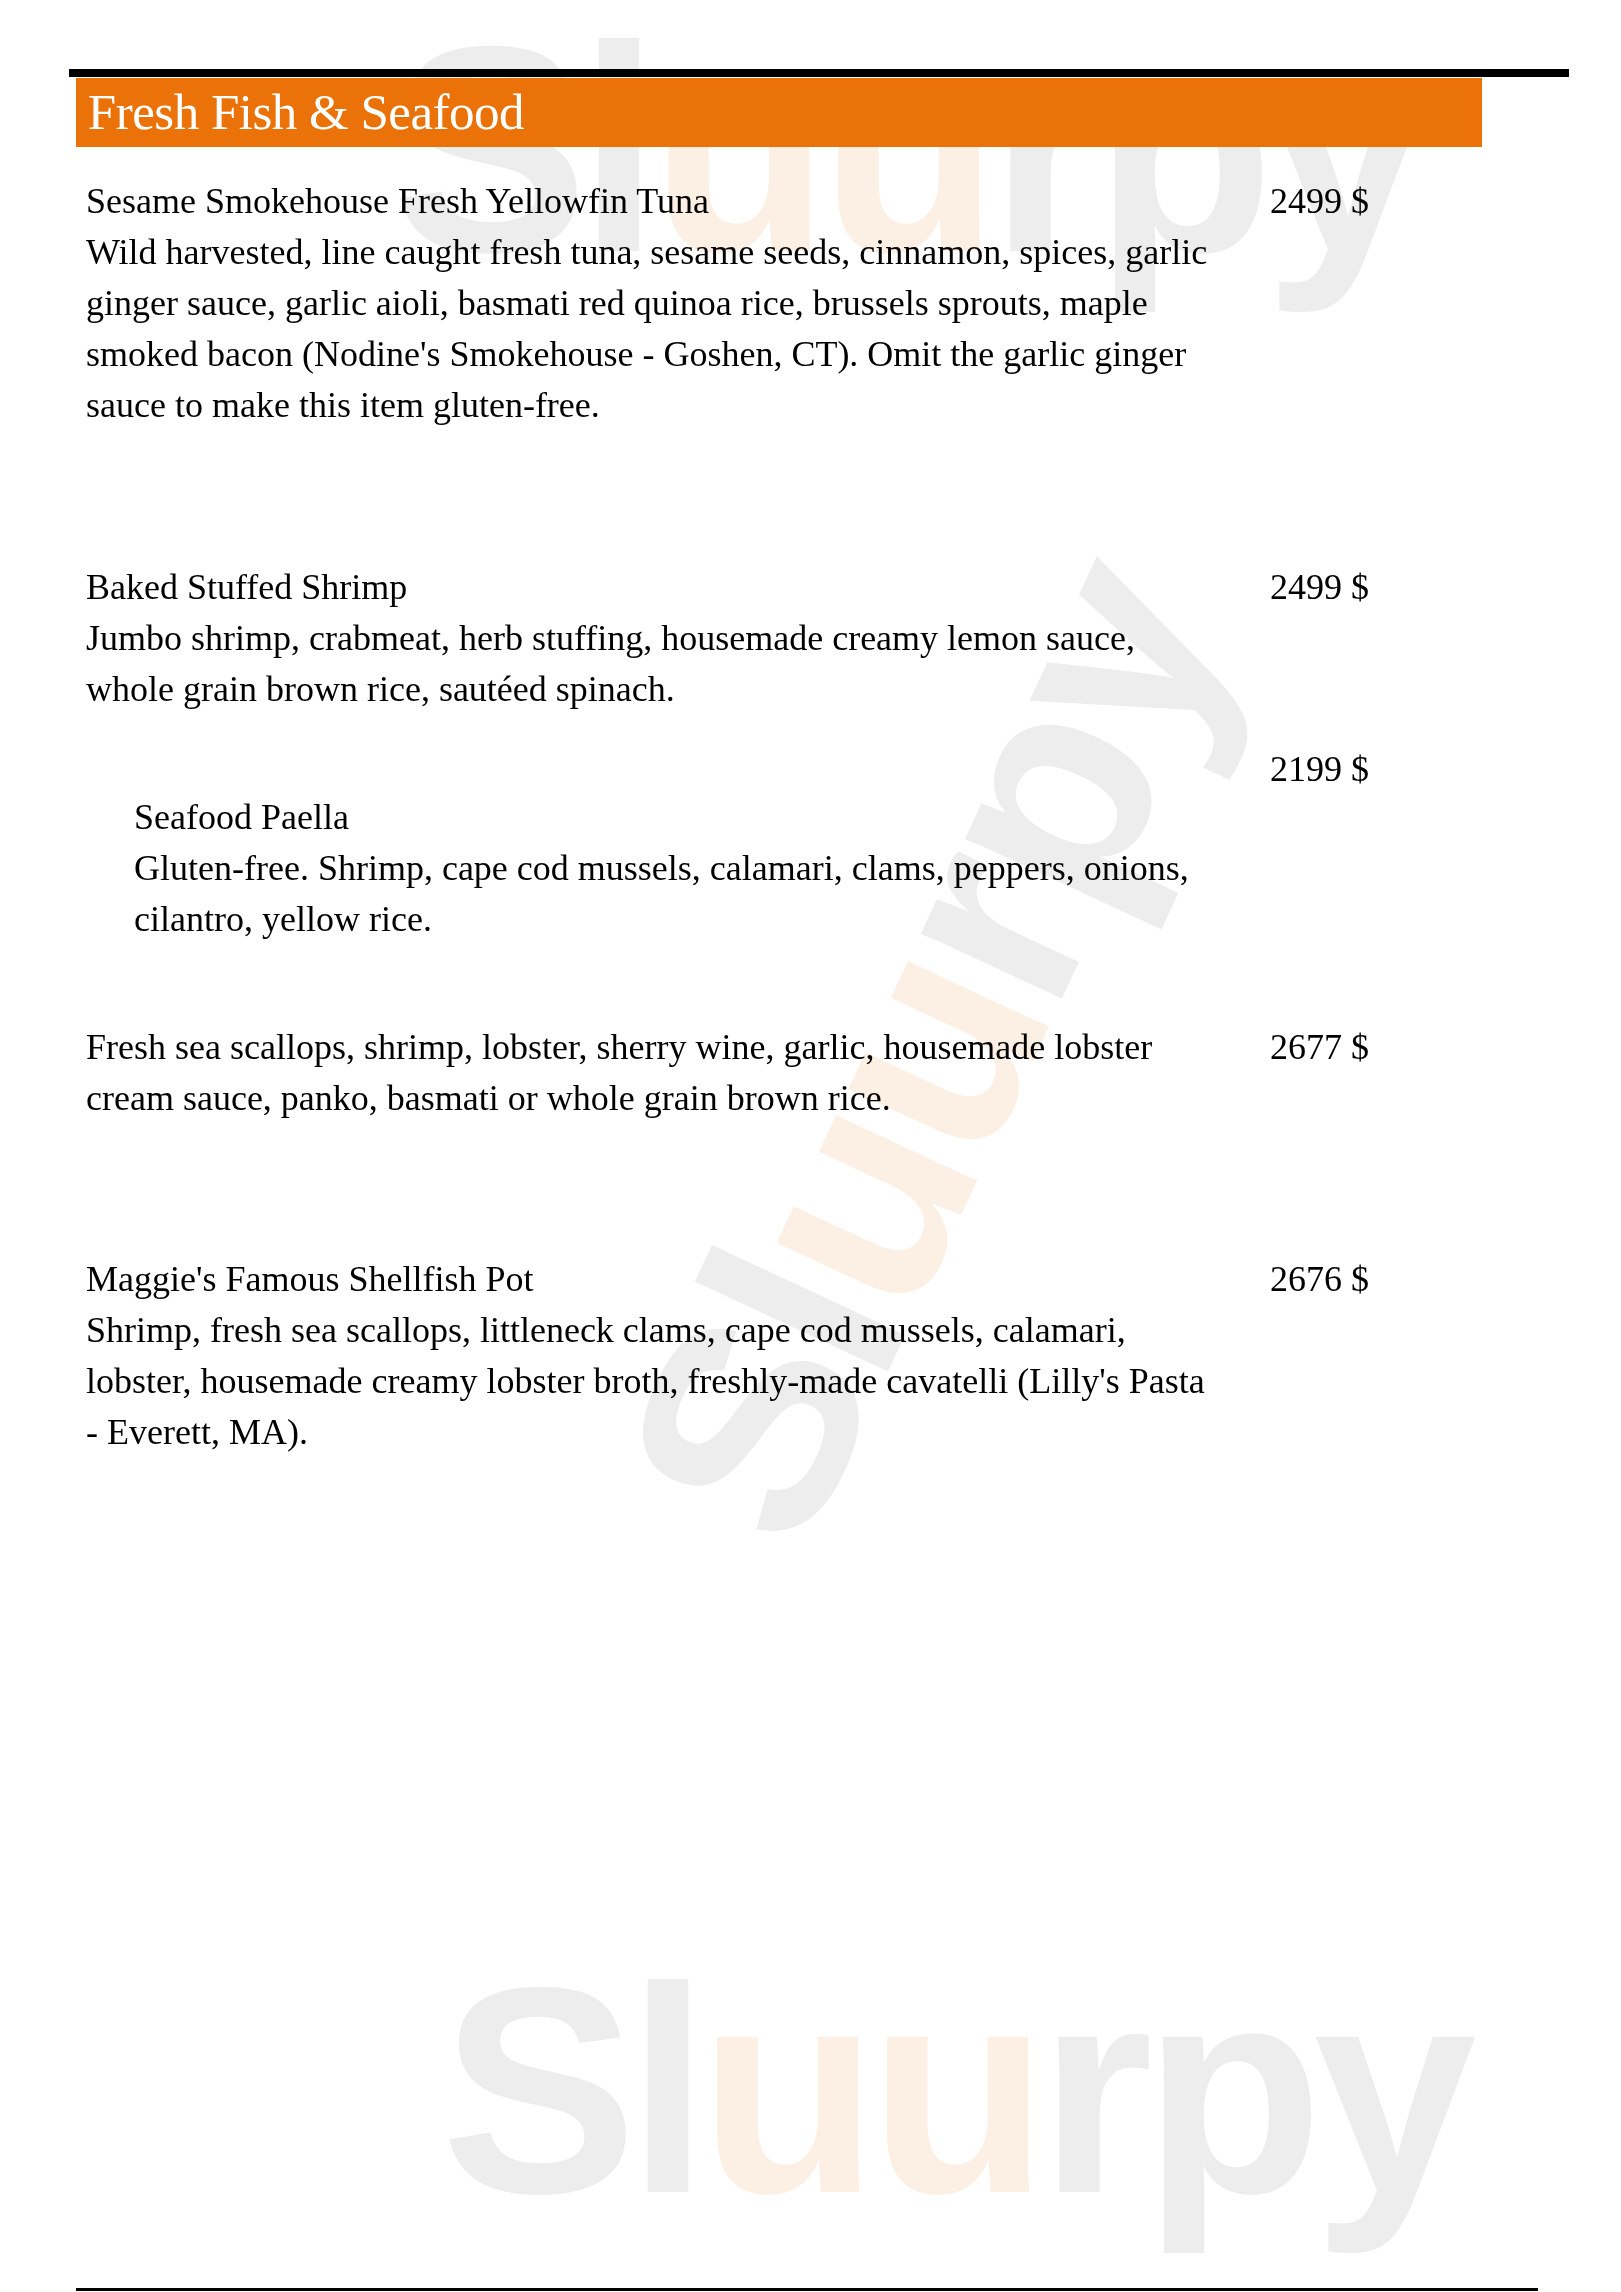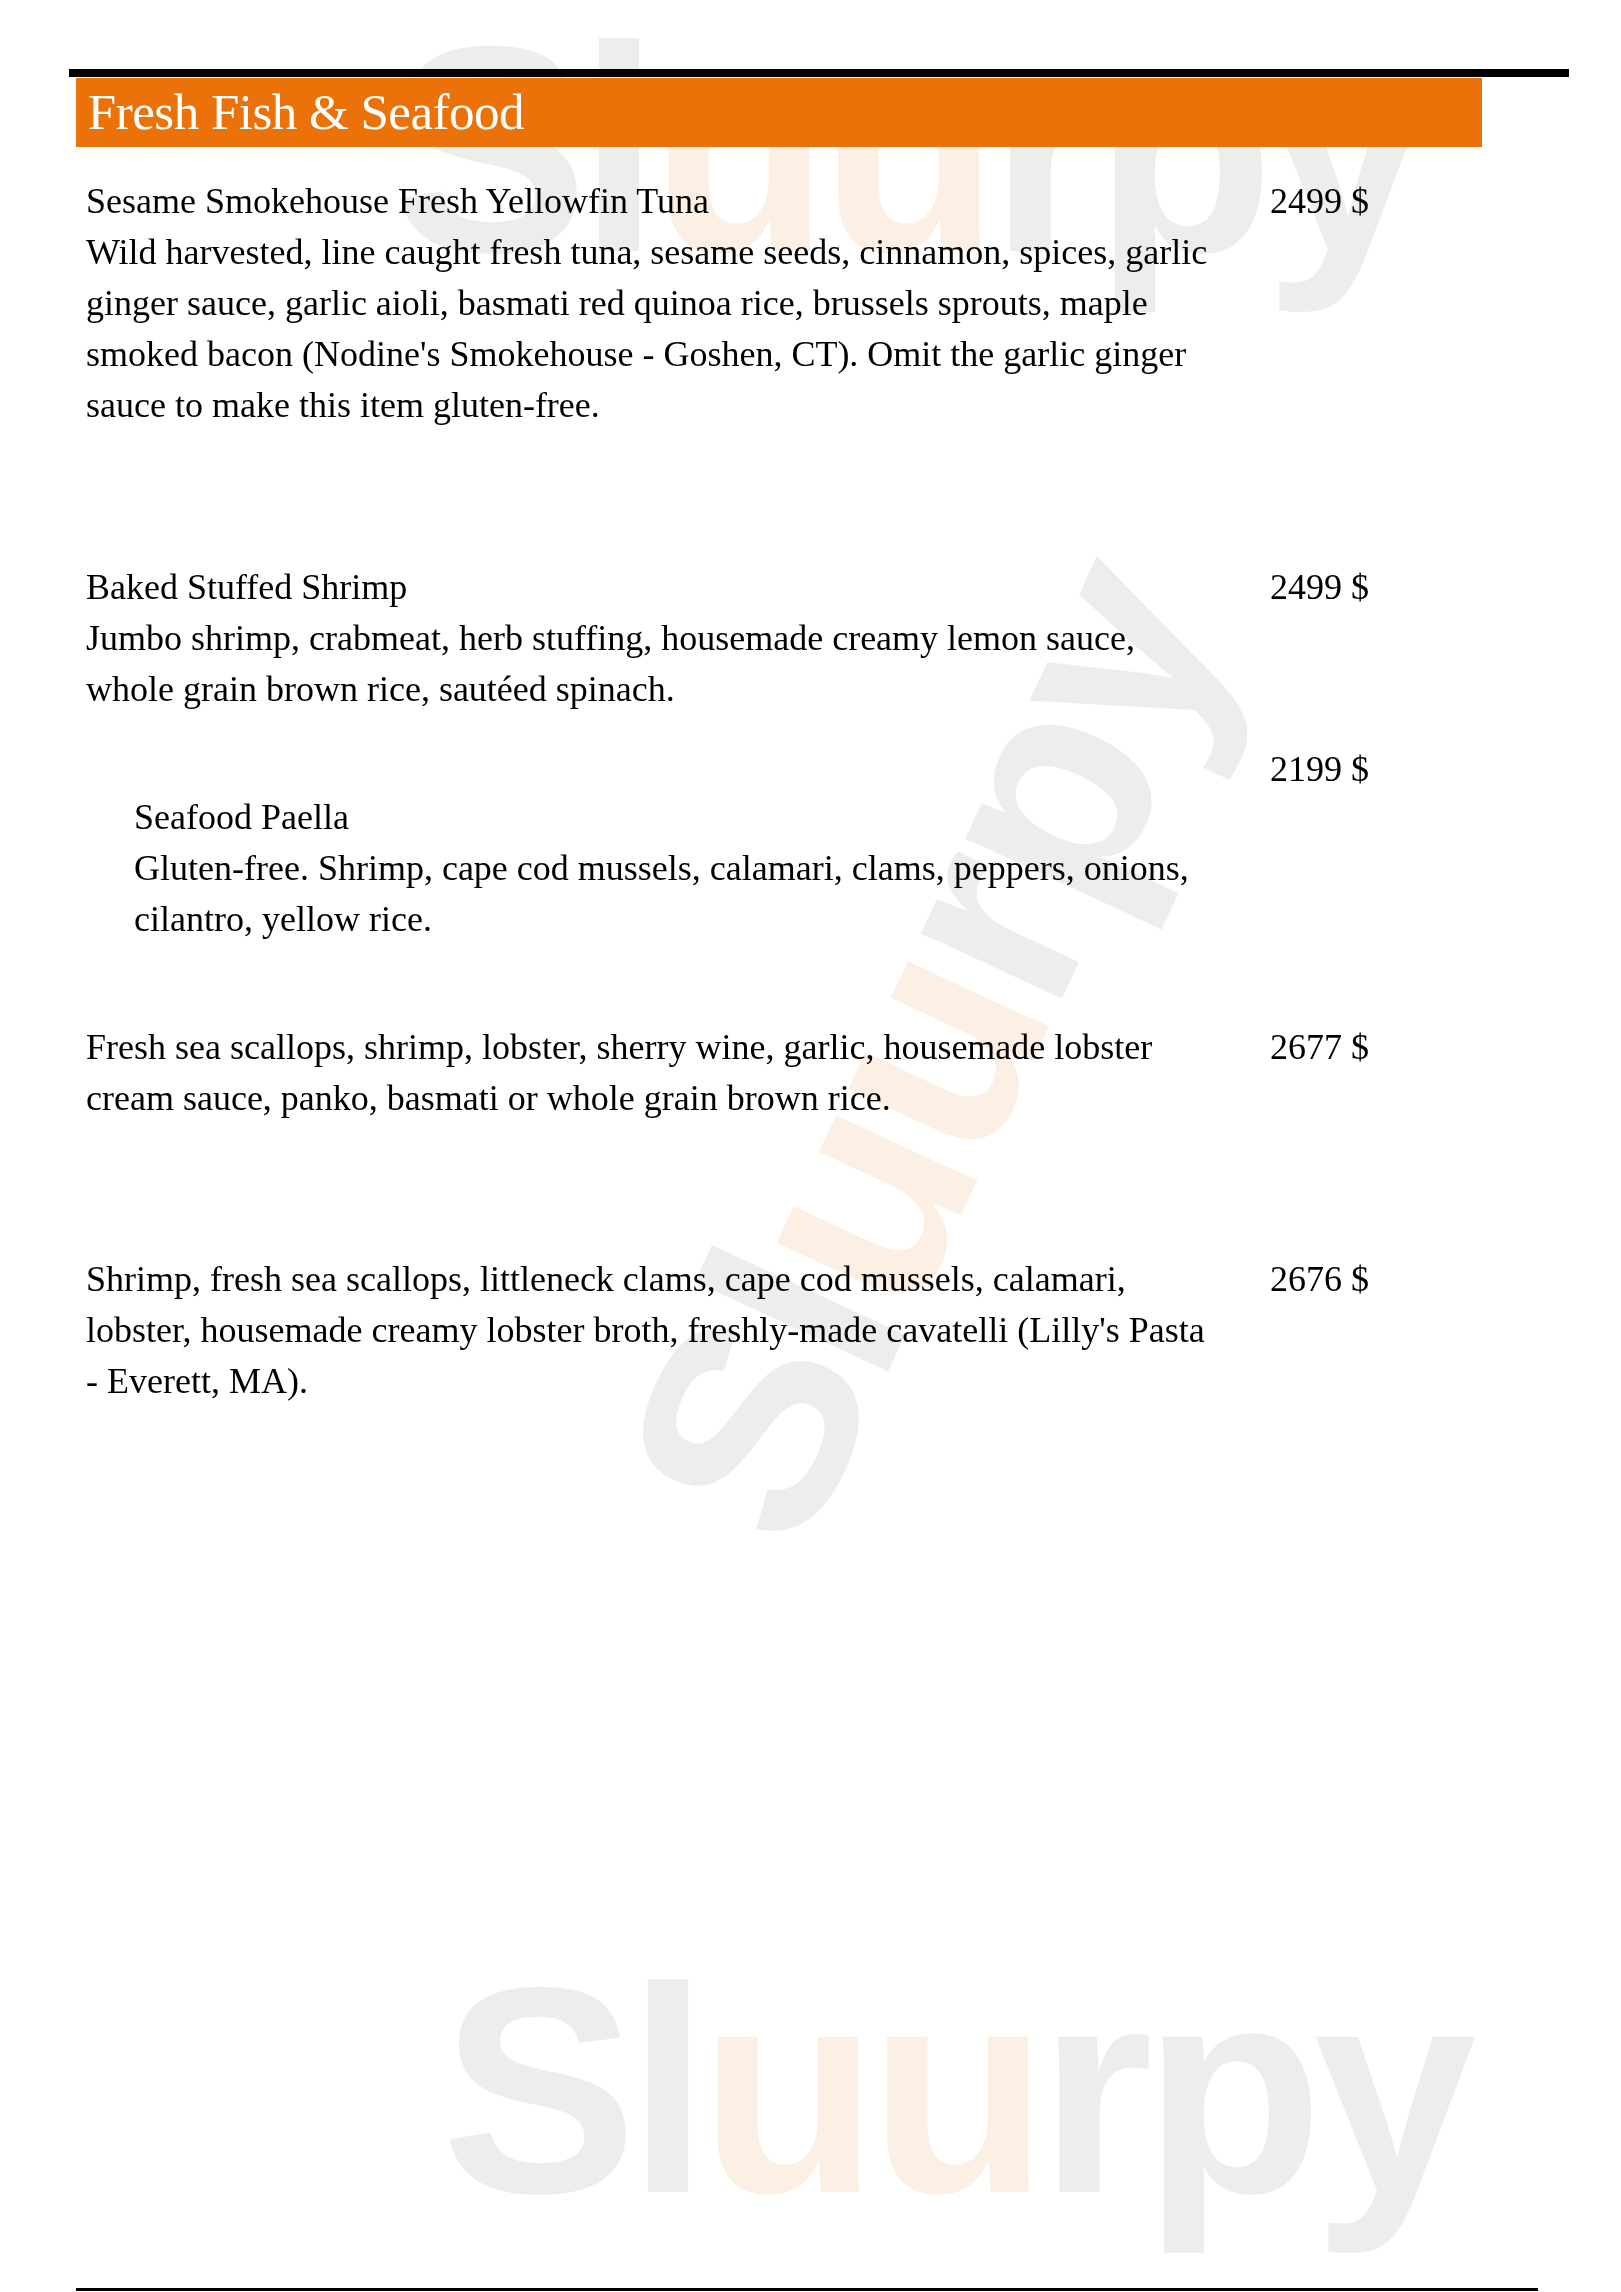--- a/index.html
+++ b/index.html
@@ -53,18 +53,19 @@
   <span class="item-desc">Gluten-free. Shrimp, cape cod mussels, calamari, clams, peppers, onions, cilantro, yellow rice.</span>
 </div>
 <div class="price content" style="position:absolute; top:744px;">2199 $</div>
 
 <div class="item content" style="position:absolute; top:1022px;">
   <span class="item-desc">Fresh sea scallops, shrimp, lobster, sherry wine, garlic, housemade lobster cream sauce, panko, basmati or whole grain brown rice.</span>
 </div>
 <div class="price content" style="position:absolute; top:1022px;">2677 $</div>
 
 <div class="item content" style="position:absolute; top:1254px;">
+  <span class="item-name">Maggie's Famous Shellfish Pot</span>
   <span class="item-desc">Shrimp, fresh sea scallops, littleneck clams, cape cod mussels, calamari, lobster, housemade creamy lobster broth, freshly-made cavatelli (Lilly's Pasta - Everett, MA).</span>
 </div>
 <div class="price content" style="position:absolute; top:1254px;">2676 $</div>
 
 <div class="bottomline"></div>
 
 
 </body></html>

